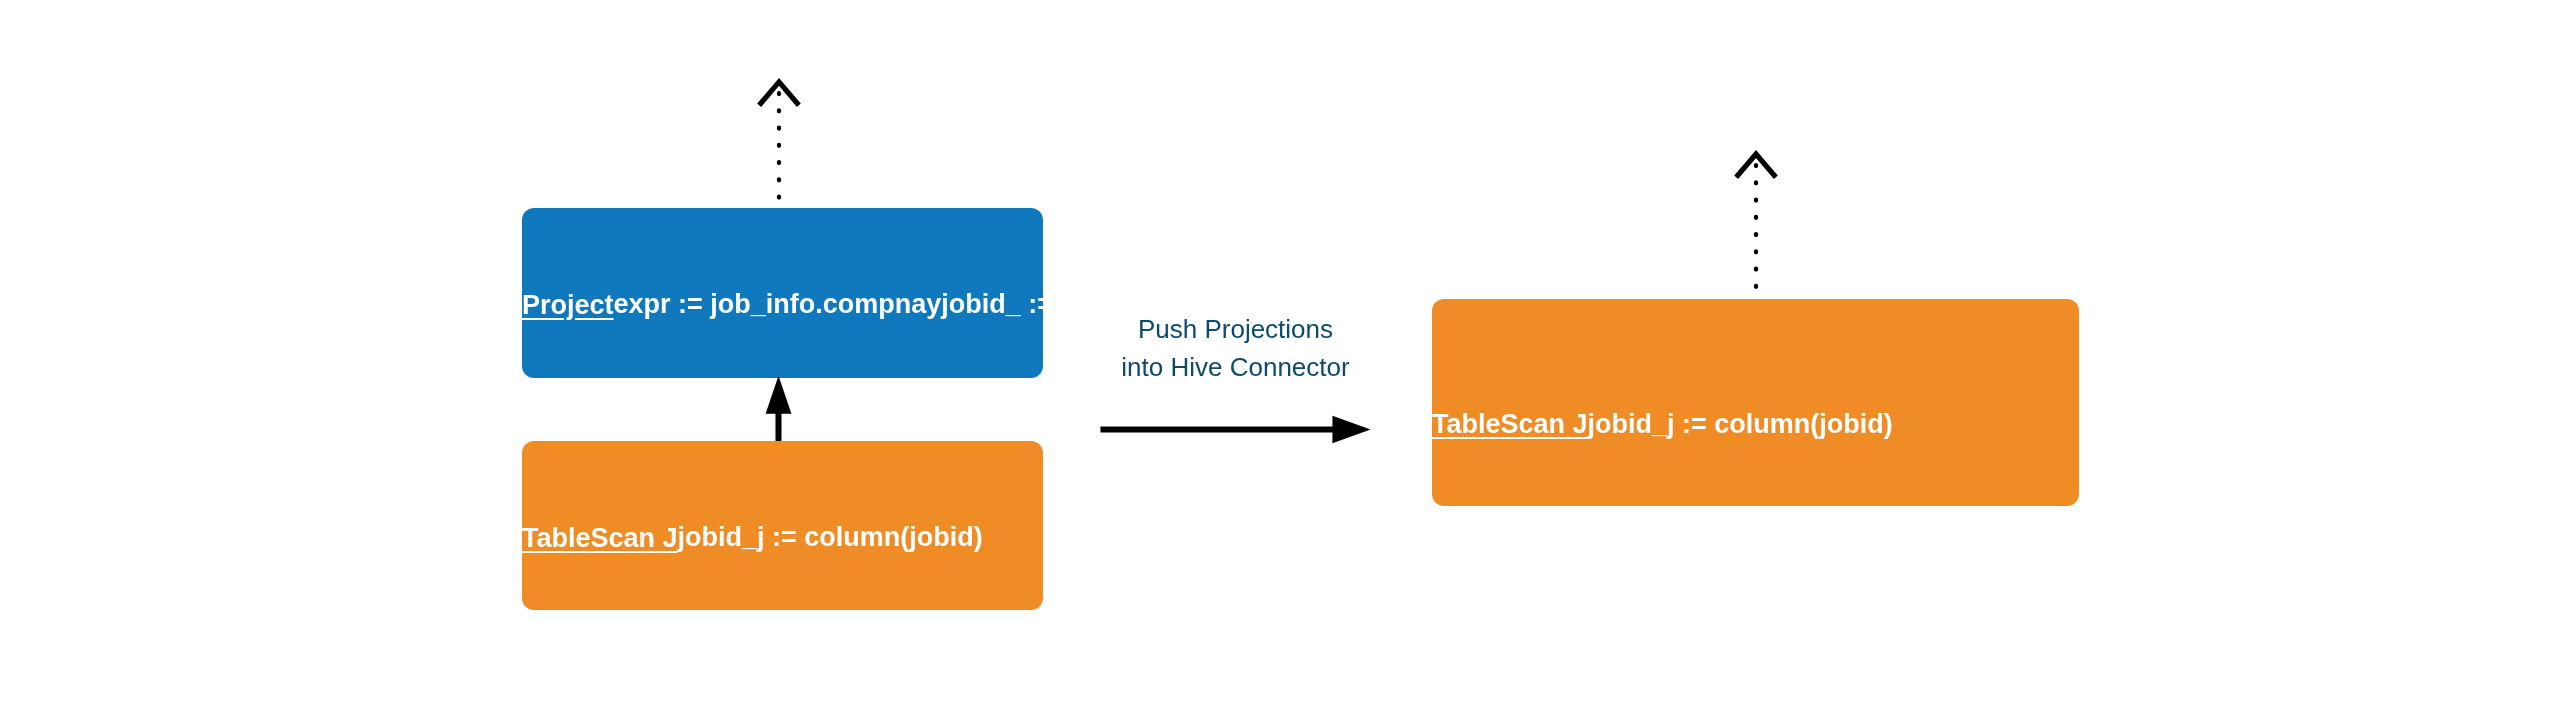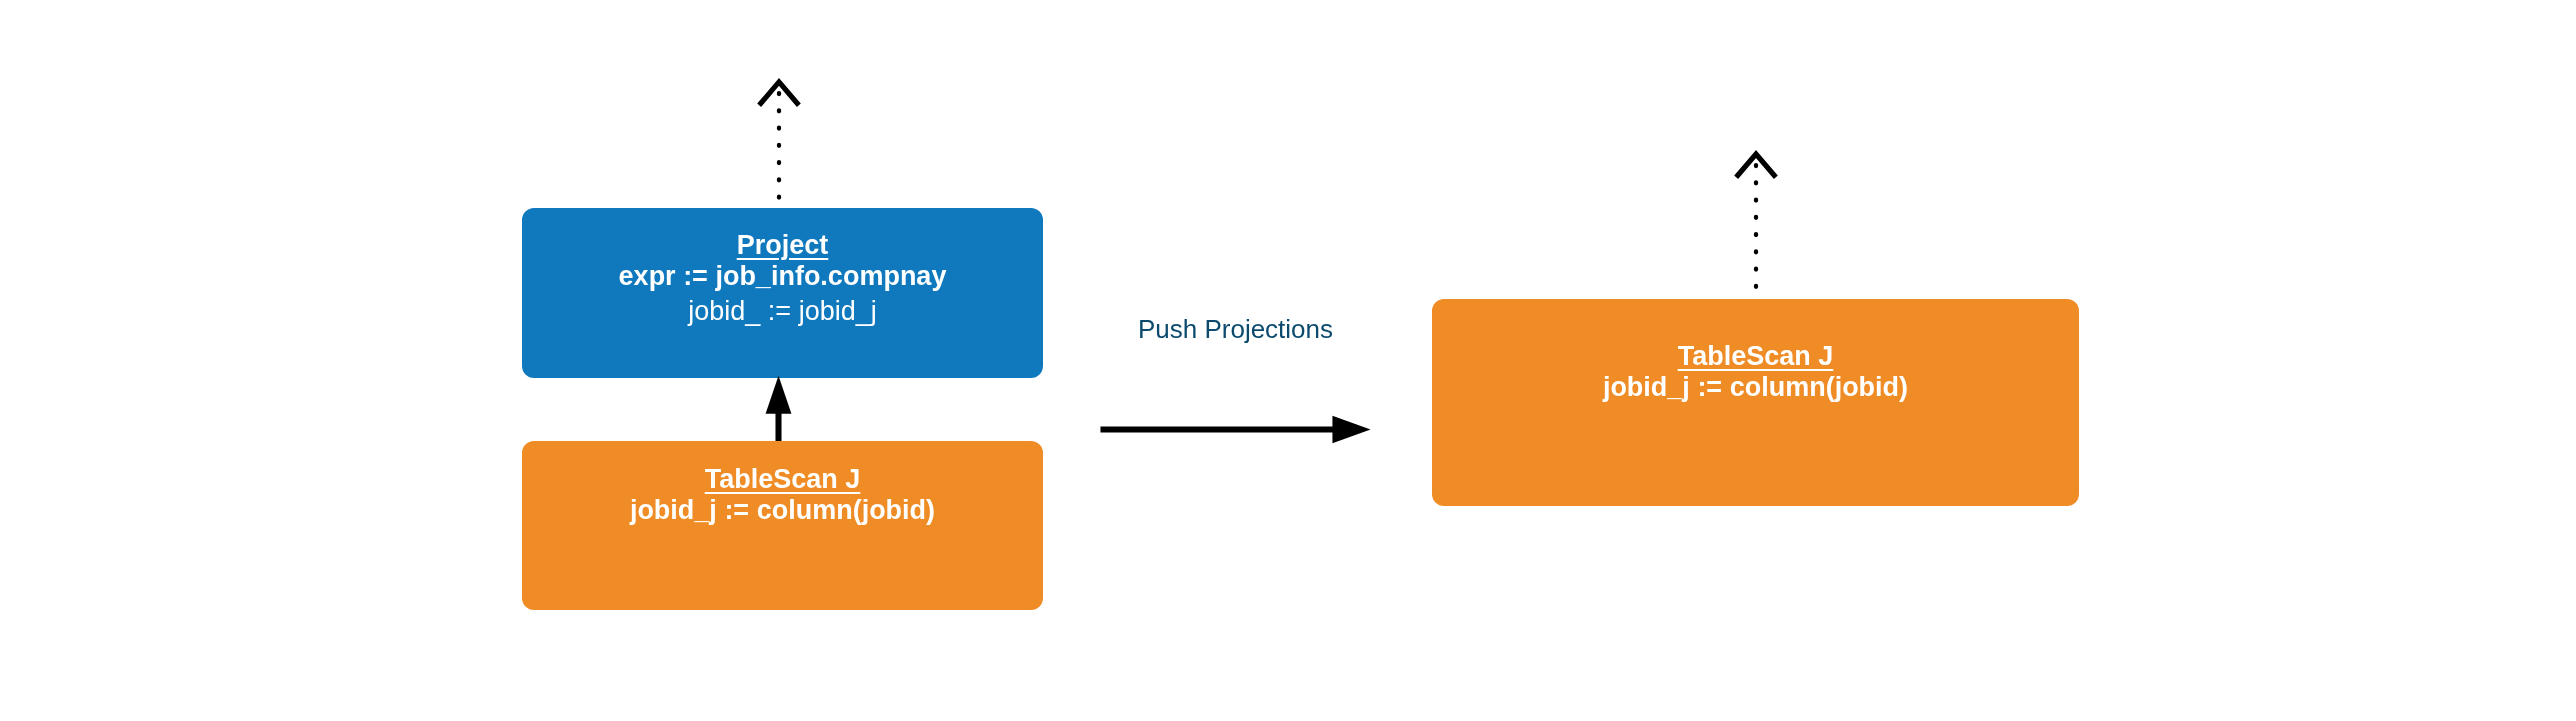--- a/index.html
+++ b/index.html
@@ -22,41 +22,41 @@
   }
 
   
   .node {
     position: absolute;
     box-sizing: border-box;
     border-radius: 12px;
     color: #ffffff;
     text-align: center;
     display: flex;
-    flex-direction: column;
+    flex-direction: row;
     align-items: center;
     justify-content: flex-start;
     -webkit-font-smoothing: antialiased;
   }
   .node-title {
     font-size: 27px;
     font-weight: bold;
     text-decoration: underline;
     text-underline-offset: 3.5px;
     line-height: 1.0;
     white-space: nowrap;
   }
   .node-line {
     font-size: 27px;
     line-height: 1.30;
     white-space: nowrap;
     text-align: right;
   }
   .node-line.bold { font-weight: bold; }
-  .node-line.regular { font-weight: normal; }
+  .node-line.regular { font-weight: bold; }
 
   
   #node-project {
     left: 522px;  top: 208px;  width: 521px;  height: 170px;
     background: #1079be;
     padding-top: 24px;
   }
   #node-tablescan-left {
     left: 522px;  top: 441px;  width: 521px;  height: 169px;
     background: #ef8c25;
@@ -114,20 +114,21 @@
     <polygon points="40,2 25,46 55,46" fill="#000000"></polygon>
   </svg>
 
   <div class="node" id="node-tablescan-left">
     <div class="node-title">TableScan J</div>
     <div class="node-line bold">jobid_j := column(jobid)</div>
   </div>
 
   <div id="transform-label">
     <span class="lbl-line">Push Projections</span>
+    <span class="lbl-line">into Hive Connector</span>
   </div>
 
   <svg id="transform-arrow" class="connector" viewBox="0 0 320 38" width="277" height="33">
     <line x1="4" y1="19" x2="282" y2="19" stroke="#000000" stroke-width="7"></line>
     <polygon points="316,19 272,3 272,35" fill="#000000"></polygon>
   </svg>
 
   <svg id="dotted-arrow-right" class="connector" viewBox="0 0 104 190" width="90" height="164">
     <line x1="52" y1="28" x2="52" y2="190" stroke="#000000" stroke-width="5" stroke-linecap="round" stroke-dasharray="1 19"></line>
     <polyline points="29,42 52,15 75,42" fill="none" stroke="#000000" stroke-width="6" stroke-linejoin="miter" stroke-linecap="butt"></polyline>

